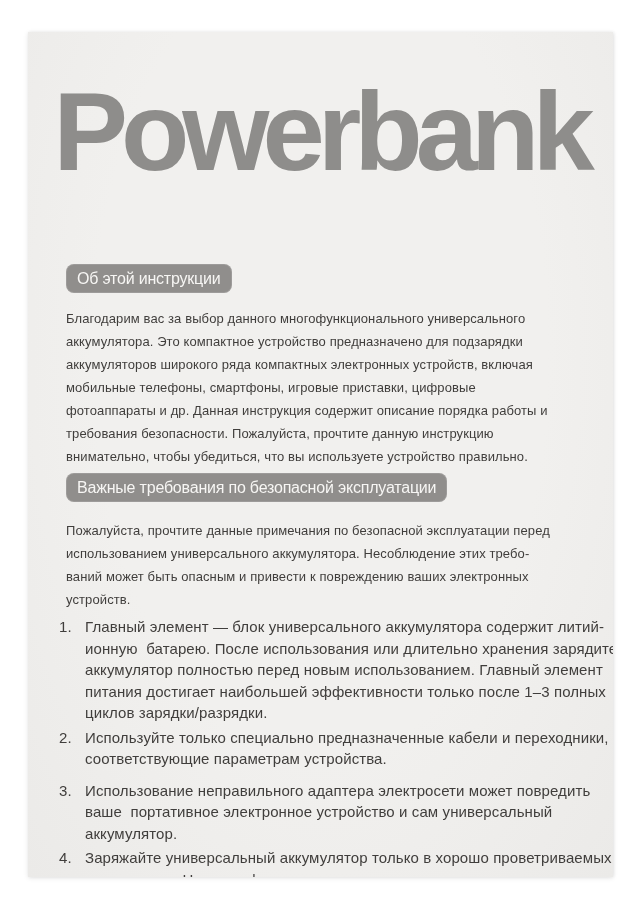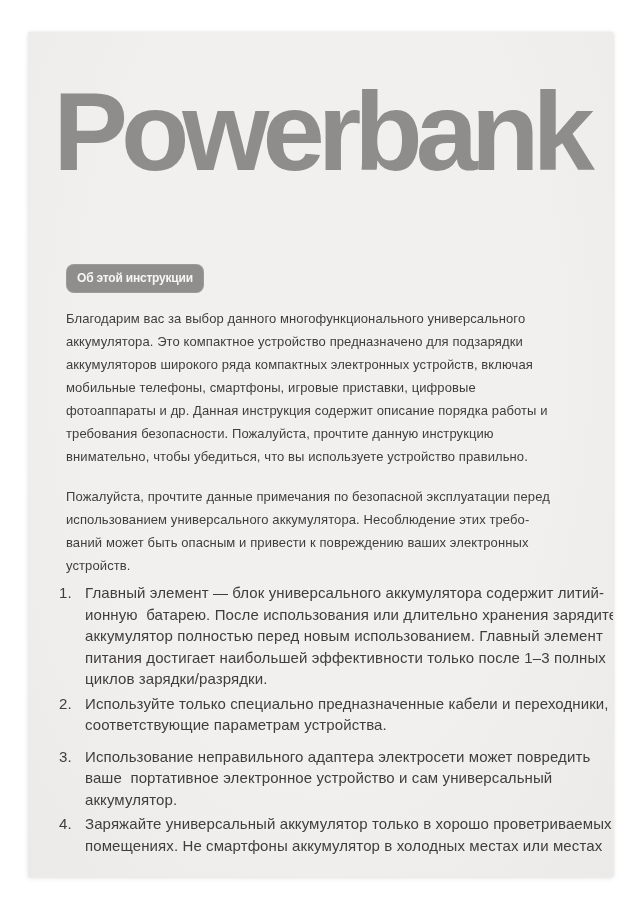--- a/index.html
+++ b/index.html
@@ -37,22 +37,22 @@
   }
   .badge {
     display: inline-block;
     margin-left: 38px;
     height: 29px;
     line-height: 29px;
     padding: 0 11px;
     border-radius: 8px;
     background: #908e8c;
     color: #f7f6f4;
-    font-size: 12px;
-    font-weight: bold;
+    font-size: 16px;
+    font-weight: normal;
     letter-spacing: -0.2px;
     box-shadow: inset 0 0 0 1px rgba(255,255,255,0.12);
   }
   .badge-1 { margin-top: 76px; }
   .badge-2 { margin-top: 5px; }
   .badge-row { line-height: 0; }
   .para {
     margin: 0 10px 0 38px;
     white-space: pre;
     font-size: 13px;
@@ -98,20 +98,23 @@
     </div>
 
     <p class="para para-1">Благодарим вас за выбор данного многофункционального универсального
 аккумулятора. Это компактное устройство предназначено для подзарядки
 аккумуляторов широкого ряда компактных электронных устройств, включая
 мобильные телефоны, смартфоны, игровые приставки, цифровые
 фотоаппараты и др. Данная инструкция содержит описание порядка работы и
 требования безопасности. Пожалуйста, прочтите данную инструкцию
 внимательно, чтобы убедиться, что вы используете устройство правильно.</p>
 
+    <div class="badge-row">
+      <span class="badge badge-2">Важные требования по безопасной эксплуатации</span>
+    </div>
 
     <p class="para para-2">Пожалуйста, прочтите данные примечания по безопасной эксплуатации перед
 использованием универсального аккумулятора. Несоблюдение этих требо-
 ваний может быть опасным и привести к повреждению ваших электронных
 устройств.</p>
 
     <ol class="safety-list">
       <li class="list-item">
         <span class="item-num">1.</span>
         <span class="item-text">Главный элемент — блок универсального аккумулятора содержит литий-

